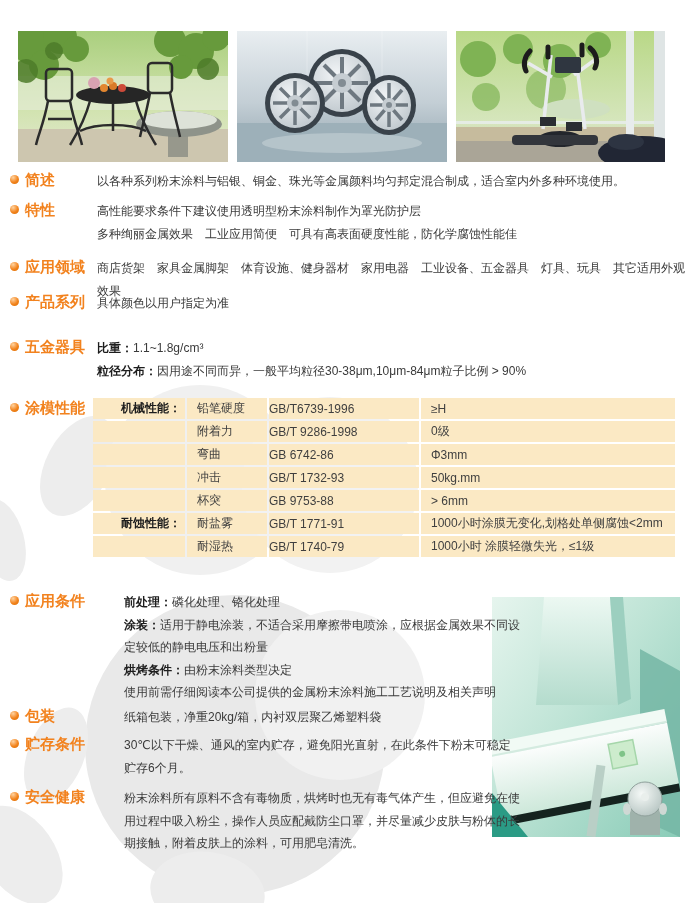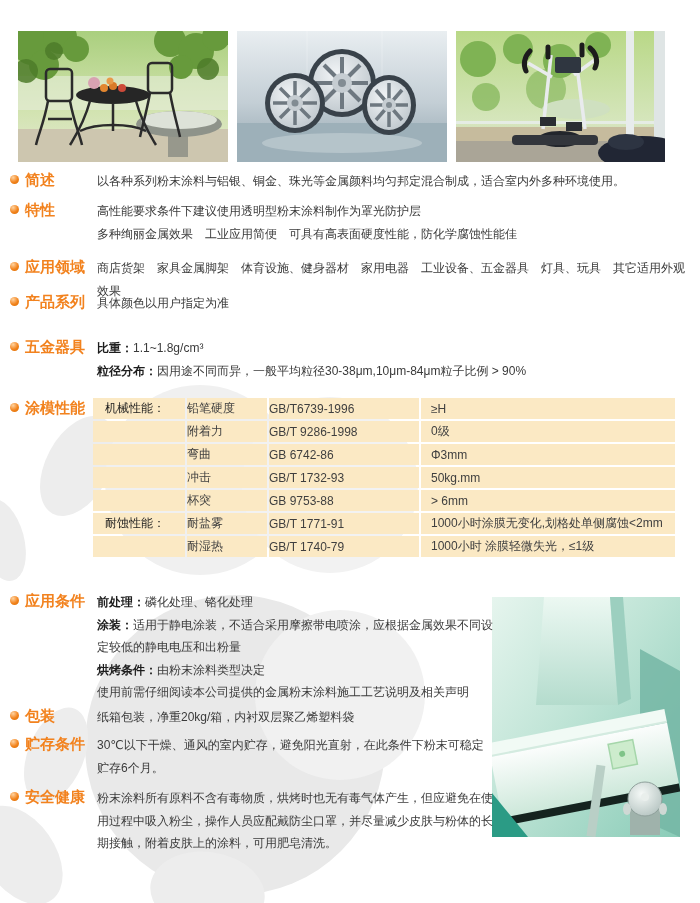--- a/index.html
+++ b/index.html
@@ -14,30 +14,30 @@
   .hero-img svg{display:block;}
   
   .sec{position:absolute;left:8px;display:flex;align-items:flex-start;z-index:3;}
   .sec-head{width:89px;flex:none;display:flex;align-items:flex-start;}
   .dot{width:9px;height:9px;border-radius:50%;flex:none;margin:5px 6px 0 2px;
        background:radial-gradient(circle at 35% 28%, #ffd3a0 0%, #f2831c 55%, #d96c00 100%);}
   .sec-title{color:#f2821e;font-weight:bold;font-size:15px;line-height:19px;}
   .sec-body{font-size:12px;line-height:22.5px;color:#3a3a3a;}
   .sec-body .lbl{font-weight:bold;color:#1d1d1d;text-align:center;}
   .w-full{width:596px;}
-  .w-narrow{width:398px;}
+  .w-narrow{width:398px;margin-left:27px;}
   
   .perf-table{
     position:absolute;left:93px;top:398px;width:582px;z-index:3;
     display:grid;grid-template-columns:92px 80px 150px 1fr;gap:2px;
     grid-auto-rows:21px;font-size:12px;
   }
   .perf-table .cell{background:#fbe9c4;display:flex;align-items:center;color:#3f3f3f;}
-  .perf-table .c-group{font-weight:normal;color:#1d1d1d;padding-left:12px;}
-  .perf-table .c-item{}
+  .perf-table .c-group{font-weight:bold;color:#1d1d1d;padding-left:28px;}
+  .perf-table .c-item{padding-left:10px;}
   .perf-table .c-std{padding-left:0;}
   .perf-table .c-val{padding-left:10px;}
   
   .hood-img{position:absolute;left:492px;top:597px;width:188px;height:240px;z-index:2;overflow:hidden;}
 </style>
 </head>
 <body>
 
 <div class="blob" style="left:46px;top:412px;width:64px;height:108px;background:#ededed;transform:rotate(28deg);"></div>
 <div class="blob" style="left:-20px;top:498px;width:44px;height:84px;background:#ededed;transform:rotate(-15deg);"></div>

